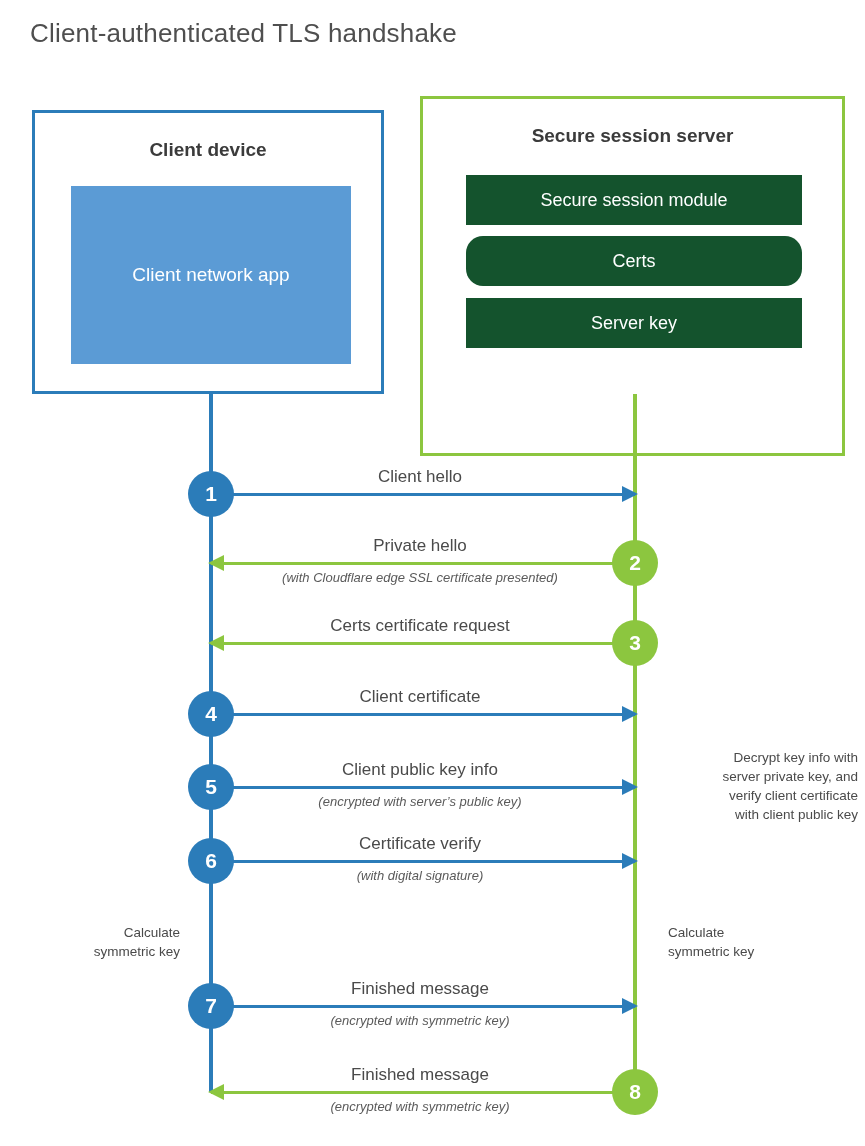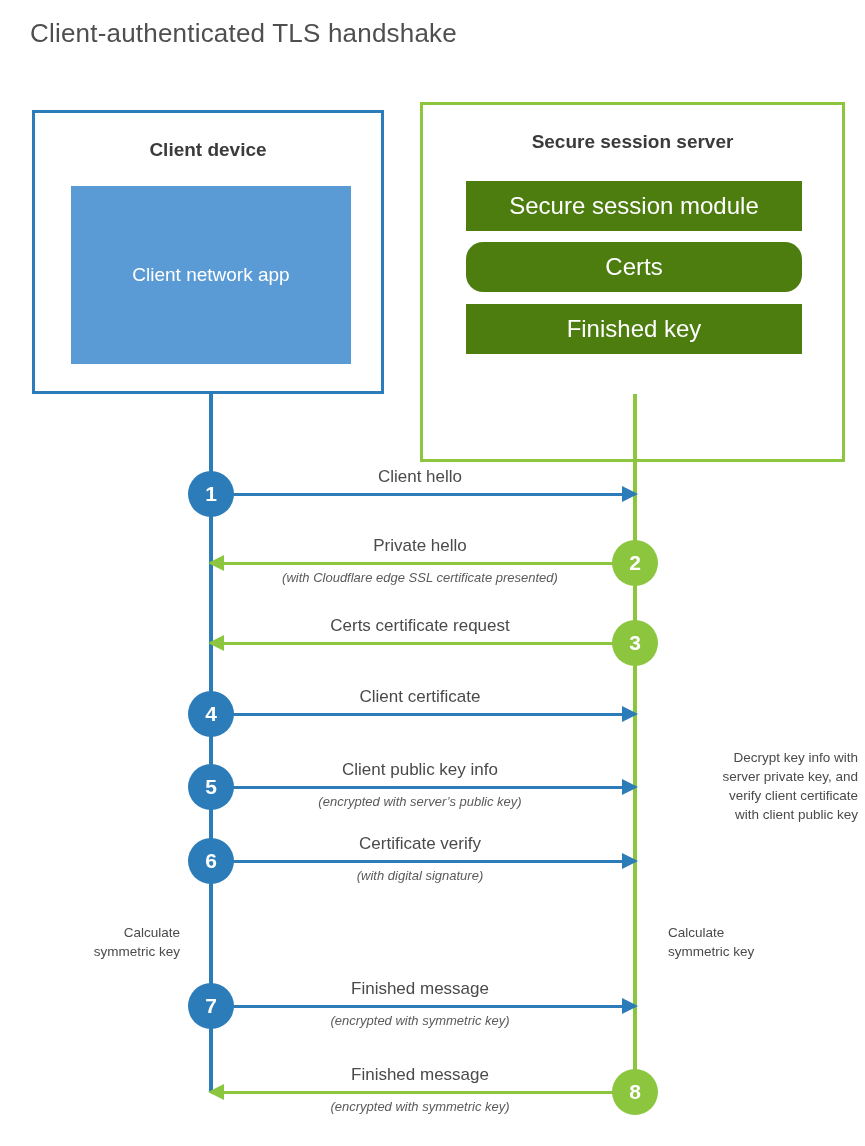--- a/index.html
+++ b/index.html
@@ -38,21 +38,21 @@
   }
   #client-box {
     left: 32px;
     top: 110px;
     width: 352px;
     height: 284px;
     border: 3px solid #2b7cb9;
   }
   #server-box {
     left: 420px;
-    top: 102px;
+    top: 96px;
     width: 425px;
     height: 360px;
     border: 3px solid #8cc63f;
   }
   .party-heading {
     position: absolute;
     left: 0;
     right: 0;
     top: 26px;
     text-align: center;
@@ -74,26 +74,26 @@
     color: #ffffff;
     font-size: 19px;
     line-height: 1.35;
   }
   
   .server-bar {
     position: absolute;
     left: 43px;
     width: 336px;
     height: 50px;
-    background: #4d7c0f;
+    background: #14532d;
     display: flex;
     align-items: center;
     justify-content: center;
     color: #ffffff;
-    font-size: 24px;
+    font-size: 18px;
   }
   #server-bar-0 { top: 76px; }
   #server-bar-1 { top: 137px; border-radius: 17px; }
   #server-bar-2 { top: 199px; }
 
   
   .lifeline {
     position: absolute;
     width: 4px;
   }
@@ -222,21 +222,21 @@
   <div class="party-box" id="client-box">
     <div class="party-heading">Client device</div>
     <div id="client-app">Client network
 app</div>
   </div>
 
   <div class="party-box" id="server-box">
     <div class="party-heading">Secure session server</div>
     <div class="server-bar" id="server-bar-0">Secure session module</div>
     <div class="server-bar" id="server-bar-1">Certs</div>
-    <div class="server-bar" id="server-bar-2">Finished key</div>
+    <div class="server-bar" id="server-bar-2">Server key</div>
   </div>
 
   <div class="lifeline" id="client-lifeline"></div>
   <div class="lifeline" id="server-lifeline"></div>
 
   <div class="msg" id="msg-1" style="top:494px">
     <div class="msg-label">Client hello</div>
     <div class="msg-line blue"></div>
     <div class="arrow-head right"></div>
     <div class="step-circle blue">1</div>

